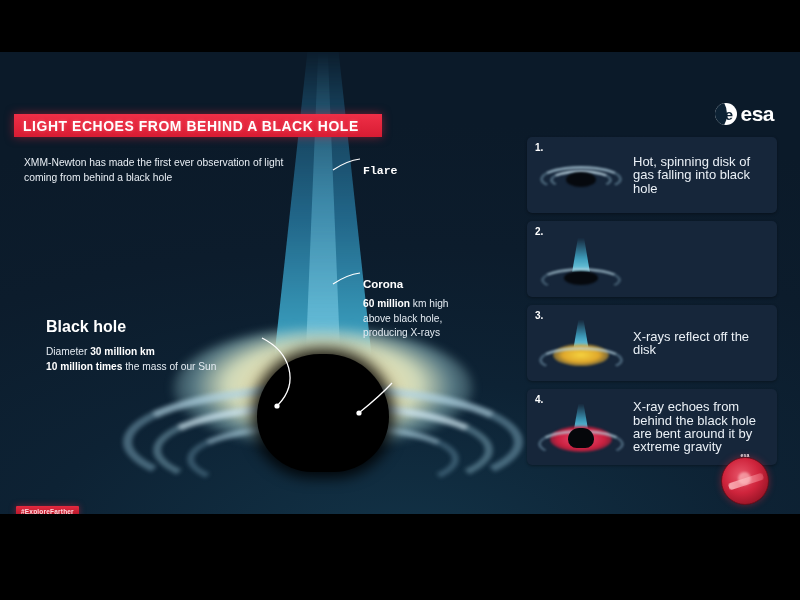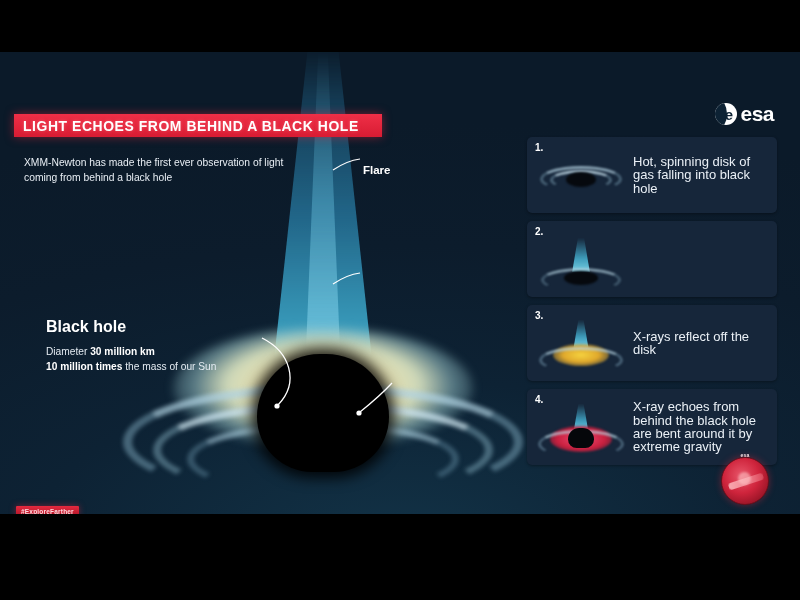--- a/index.html
+++ b/index.html
@@ -104,21 +104,21 @@
     width:132px; height:118px; background:#000;
     border-radius:66px 66px 58px 58px;
     box-shadow:0 0 14px 6px rgba(0,0,0,.85);
   }
 
   
   .callout { position:absolute; z-index:22; color:#fff; }
   .callout .h { font-size:11.5px; font-weight:bold; color:#fff; margin-bottom:7px; }
   .callout .b { font-size:10.2px; line-height:14.5px; color:#e4ebf2; }
   .callout .b b { color:#fff; }
-  #co-flare { left:363px; top:112px; width:130px; }
+  #co-flare { left:363px; top:112px; width:130px;font-family:Liberation Mono, monospace; }
   #co-corona{ left:363px; top:226px; width:140px; }
   #co-bh    { left:46px;  top:266px; width:240px; }
   #co-bh .h { margin-bottom:9px; font-size:16px; }
   #co-echo  { left:367px; top:313px; width:110px; }
 
   .lead { position:absolute; z-index:21; pointer-events:none; }
 
   
   #panel { position:absolute; left:527px; top:85px; width:250px; z-index:25; }
   .card {
@@ -214,20 +214,28 @@
       <span class="mark">
           <span class="e">e</span>
         </span>
       <span class="word">esa</span>
     </div>
 
     <div class="callout" id="co-flare">
       <div class="h">Flare</div>
     </div>
 
+    <div class="callout" id="co-corona">
+      <div class="h">Corona</div>
+      <div class="b">
+        <b>60 million</b><span> km high</span><br>
+        <span>above black hole,</span><br>
+        <span>producing X-rays</span>
+      </div>
+    </div>
 
     <div class="callout" id="co-bh">
       <div class="h">Black hole</div>
       <div class="b">
         <span>Diameter </span><b>30 million km</b><br>
         <b>10 million times</b><span> the mass of our Sun</span>
       </div>
     </div>
 
 

